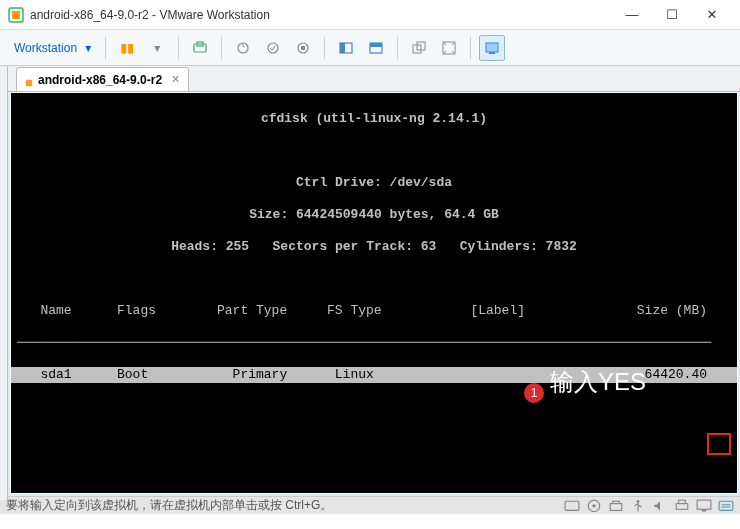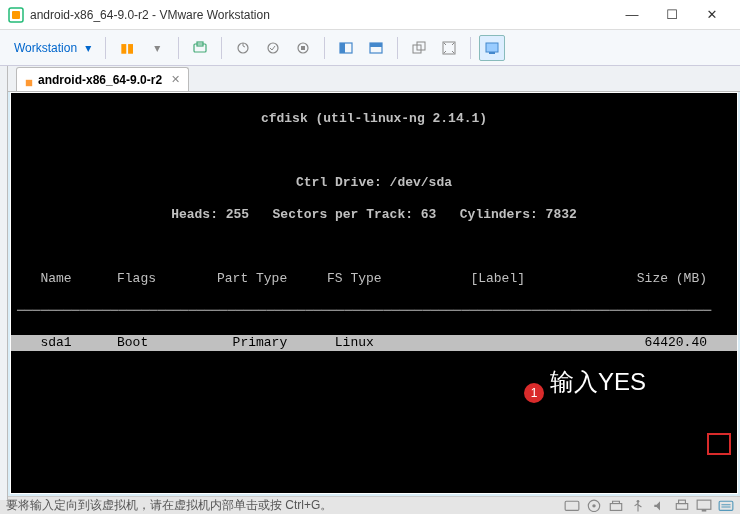--- a/index.html
+++ b/index.html
@@ -144,20 +144,21 @@
     <span style="font-weight:bold;">android-x86_64-9.0-r2</span>
     <span class="close">✕</span>
   </div>
 </div>
 
 <div class="terminal-frame" style="margin-left:8px;">
 <div class="terminal">
 <div class="line center">cfdisk (util-linux-ng 2.14.1)</div>
 <div class="line">&nbsp;</div>
 <div class="line center">Ctrl Drive: /dev/sda</div>
+<div class="line center">Size: 64424509440 bytes, 64.4 GB</div>
 <div class="line center">Heads: 255   Sectors per Track: 63   Cylinders: 7832</div>
 <div class="line">&nbsp;</div>
 <div class="header-row"><span style="display:inline-block;width:100px;">   <span>Name</span></span><span style="display:inline-block;width:100px;"><span>Flags</span></span><span style="display:inline-block;width:110px;"><span>Part Type</span></span><span style="display:inline-block;width:120px;"><span>FS Type</span></span><span style="display:inline-block;width:150px;">   <span>[Label]</span></span><span style="display:inline-block;width:110px;text-align:right;"><span>Size (MB)</span></span></div>
 <div class="line" style="overflow:hidden;">─────────────────────────────────────────────────────────────────────────────────────────</div>
 <div class="sel-row"><span style="display:inline-block;width:100px;">   <span>sda1</span></span><span style="display:inline-block;width:100px;"><span>Boot</span></span><span style="display:inline-block;width:110px;">  <span>Primary</span></span><span style="display:inline-block;width:120px;"> <span>Linux</span></span><span style="display:inline-block;width:150px;"><span></span></span><span style="display:inline-block;width:110px;text-align:right;"><span>64420.40</span></span></div>
 <div class="line">&nbsp;</div>
 <div class="line">&nbsp;</div>
 <div class="line">&nbsp;</div>
 
 

